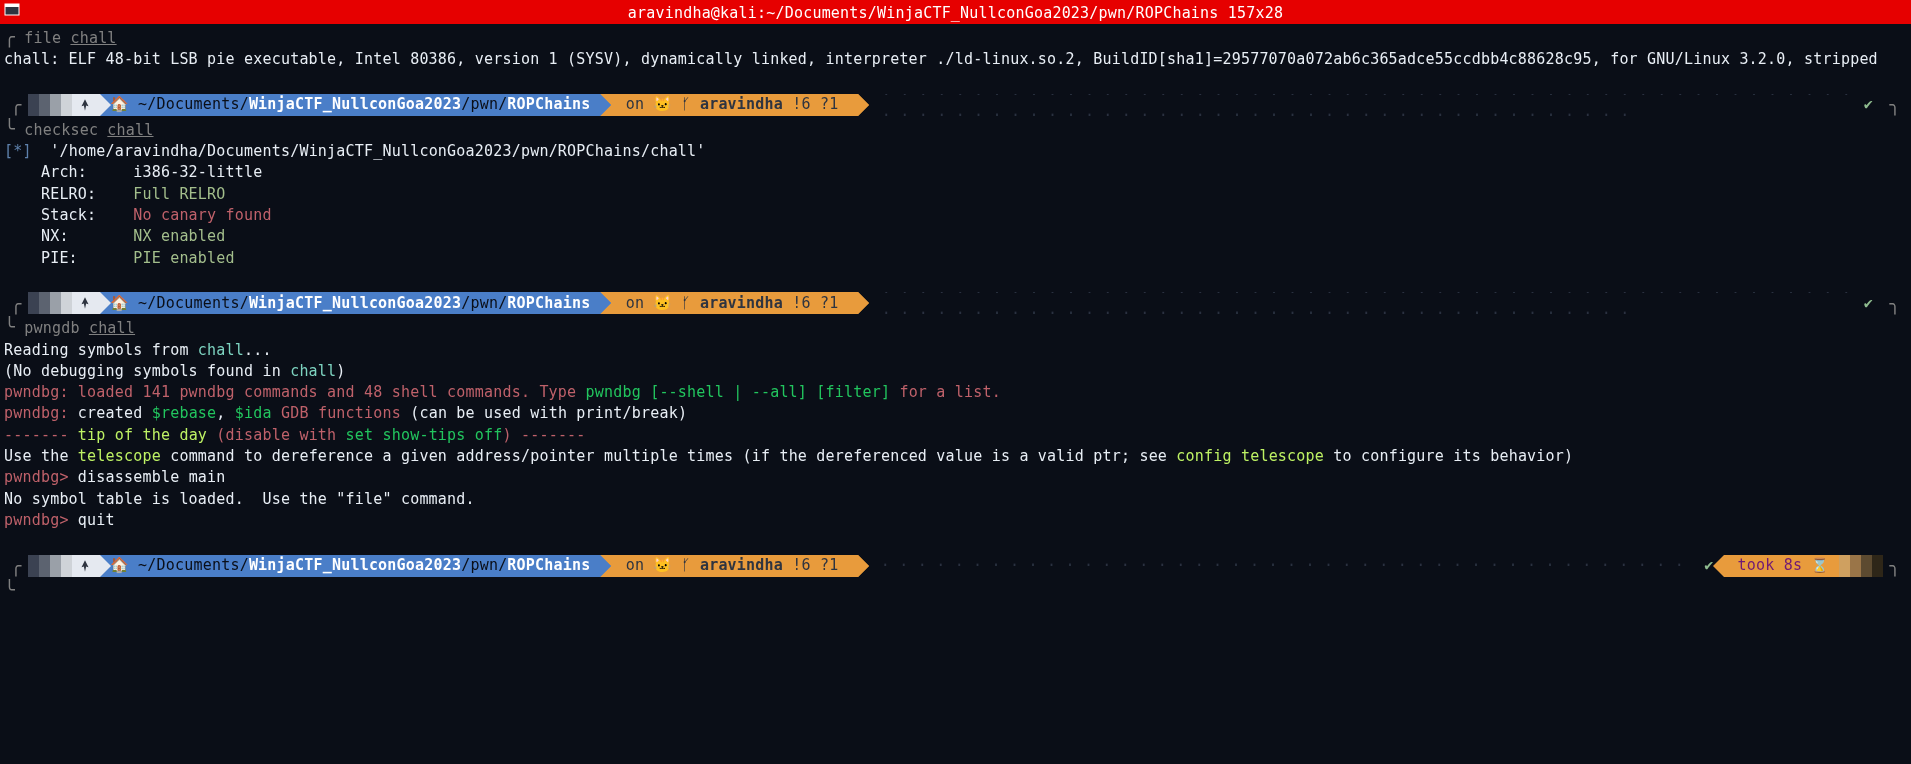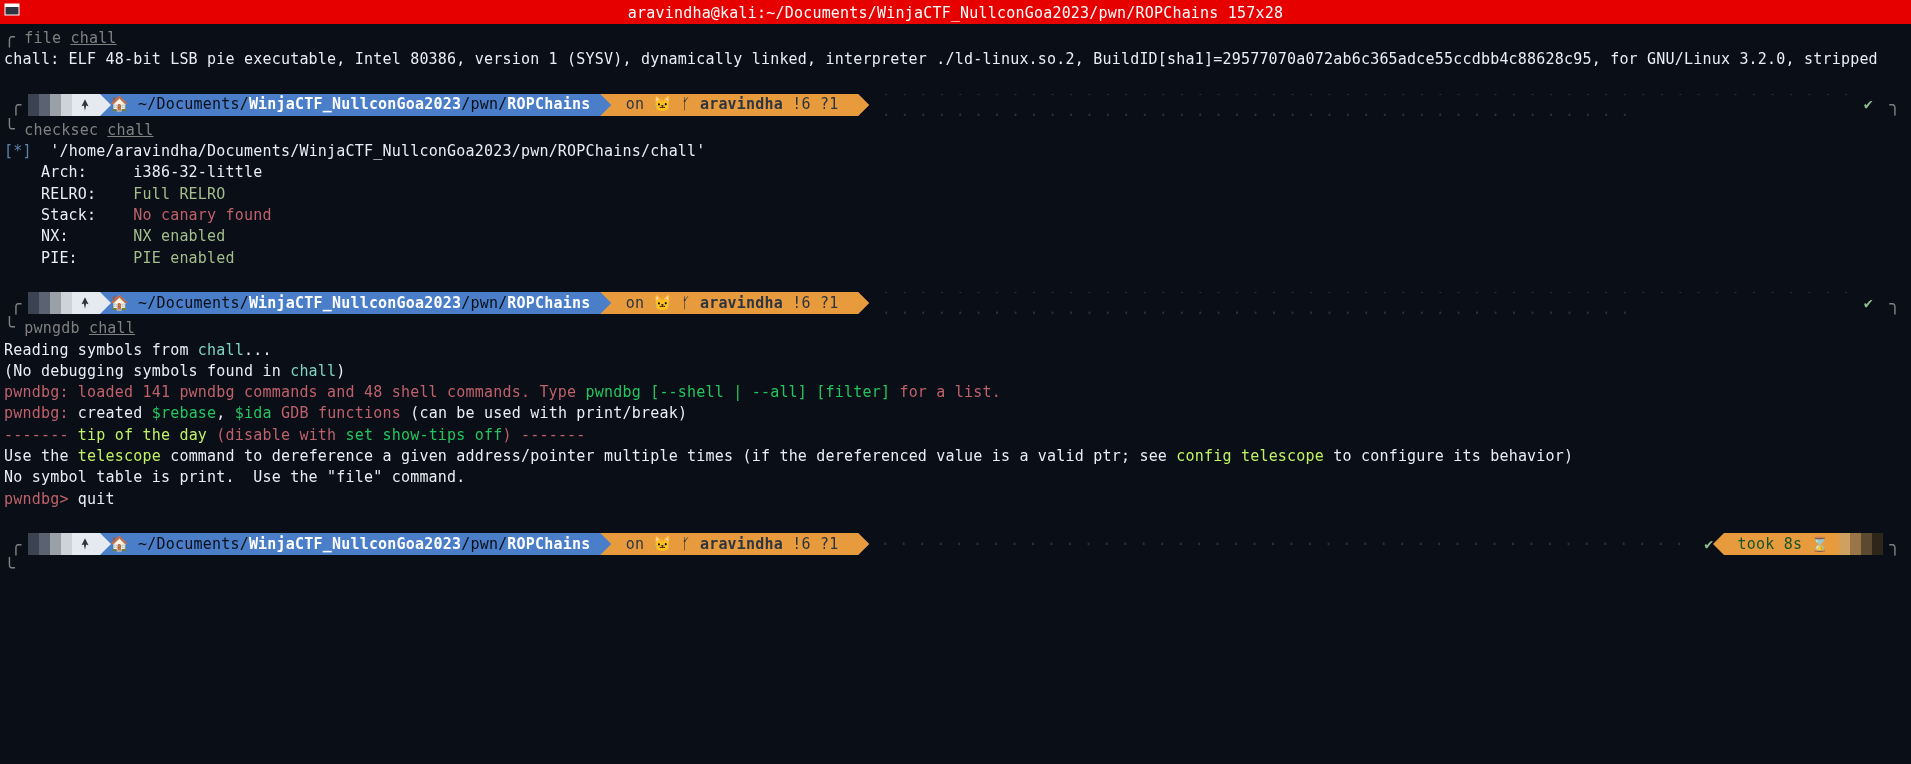--- a/index.html
+++ b/index.html
@@ -158,21 +158,22 @@
     <span class="box-close">╮</span>
   </div>
 
   <div class="line"><span class="box-open">╰</span><span class="cmd-gray"> pwngdb </span><span class="cmd-gray cmd-u">chall</span></div>
   <div class="line"><span class="white">Reading symbols from </span><span class="cyan">chall</span><span class="white">...</span></div>
   <div class="line"><span class="white">(No debugging symbols found in </span><span class="cyan">chall</span><span class="white">)</span></div>
   <div class="line"><span class="red">pwndbg: loaded 141 pwndbg commands and 48 shell commands. Type </span><span class="purple">pwndbg [--shell | --all] [filter] </span><span class="red">for a list.</span></div>
   <div class="line"><span class="red">pwndbg: </span><span class="white">created </span><span class="purple">$rebase</span><span class="white">, </span><span class="purple">$ida</span><span class="red"> GDB functions </span><span class="white">(can be used with print/break)</span></div>
   <div class="line"><span class="red">------- </span><span class="orange">tip of the day</span><span class="red"> (disable with </span><span class="purple">set show-tips off</span><span class="red">) -------</span></div>
   <div class="line"><span class="white">Use the </span><span class="orange">telescope</span><span class="white"> command to dereference a given address/pointer multiple times (if the dereferenced value is a valid ptr; see </span><span class="orange">config telescope</span><span class="white"> to configure its behavior)</span></div>
-  <div class="line white">No symbol table is print.  Use the "file" command.</div>
+  <div class="line"><span class="red">pwndbg&gt; </span><span class="white">disassemble main</span></div>
+  <div class="line white">No symbol table is loaded.  Use the "file" command.</div>
   <div class="line"><span class="red">pwndbg&gt; </span><span class="white">quit</span></div>
   <div class="line">&nbsp;</div>
 
   <div class="prompt-row">
     <span class="box-open">╭</span>
     <span class="fade-block">
         <span style="background:#3b4252"></span>
         <span style="background:#5c6370"></span>
         <span style="background:#9aa0a8"></span>
         <span style="background:#cfd3d8"></span>
@@ -180,21 +181,21 @@
     <span class="logo-seg">
         <svg viewBox="0 0 24 24">
           <path d="M12 2 L18 14 L14 13 L12 22 L10 13 L6 14 Z" fill="#2e3440"></path>
         </svg>
       </span>
     <span class="seg first" style="--bg:#4a7ec8;background:#4a7ec8;color:#0a0e17;--prevbg:#e5e9f0"><span style="color:#dfe5ef">🏠 </span><span>~</span><span>/Documents/</span><b style="color:#fff">WinjaCTF_NullconGoa2023</b><span>/pwn/</span><b style="color:#fff">ROPChains</b></span>
     <span class="seg" style="--bg:#e89b3c;background:#e89b3c;color:#2e3440;--prevbg:#4a7ec8"><span> on </span><span>🐱 ᚶ </span><b>aravindha</b><span> !6 ?1 </span></span>
     <span class="seg-tail" style="--prevbg:#e89b3c"></span>
     <span class="dots-fill"> · · · · · · · · · · · · · · · · · · · · · · · · · · · · · · · · · · · · · · · · · · · · · · · · · · · · · · · · · · · · · · · · · · · · · · · · · · · · · · · · · · · · · · · · · · · · · ·</span>
     <span class="check">✔</span>
-    <span class="right-seg" style="--bg:#e89b3c;background:#e89b3c;color:#14532d"><span>took 8s </span><span class="hourglass">⌛</span></span>
+    <span class="right-seg" style="--bg:#e89b3c;background:#e89b3c;color:#701a75"><span>took 8s </span><span class="hourglass">⌛</span></span>
     <span class="fade-block">
         <span style="background:#cfa060"></span>
         <span style="background:#9a7548"></span>
         <span style="background:#5c4a30"></span>
         <span style="background:#2e2618"></span>
       </span>
     <span class="box-close">╮</span>
   </div>
   <div class="line"><span class="box-open">╰</span></div>
 

